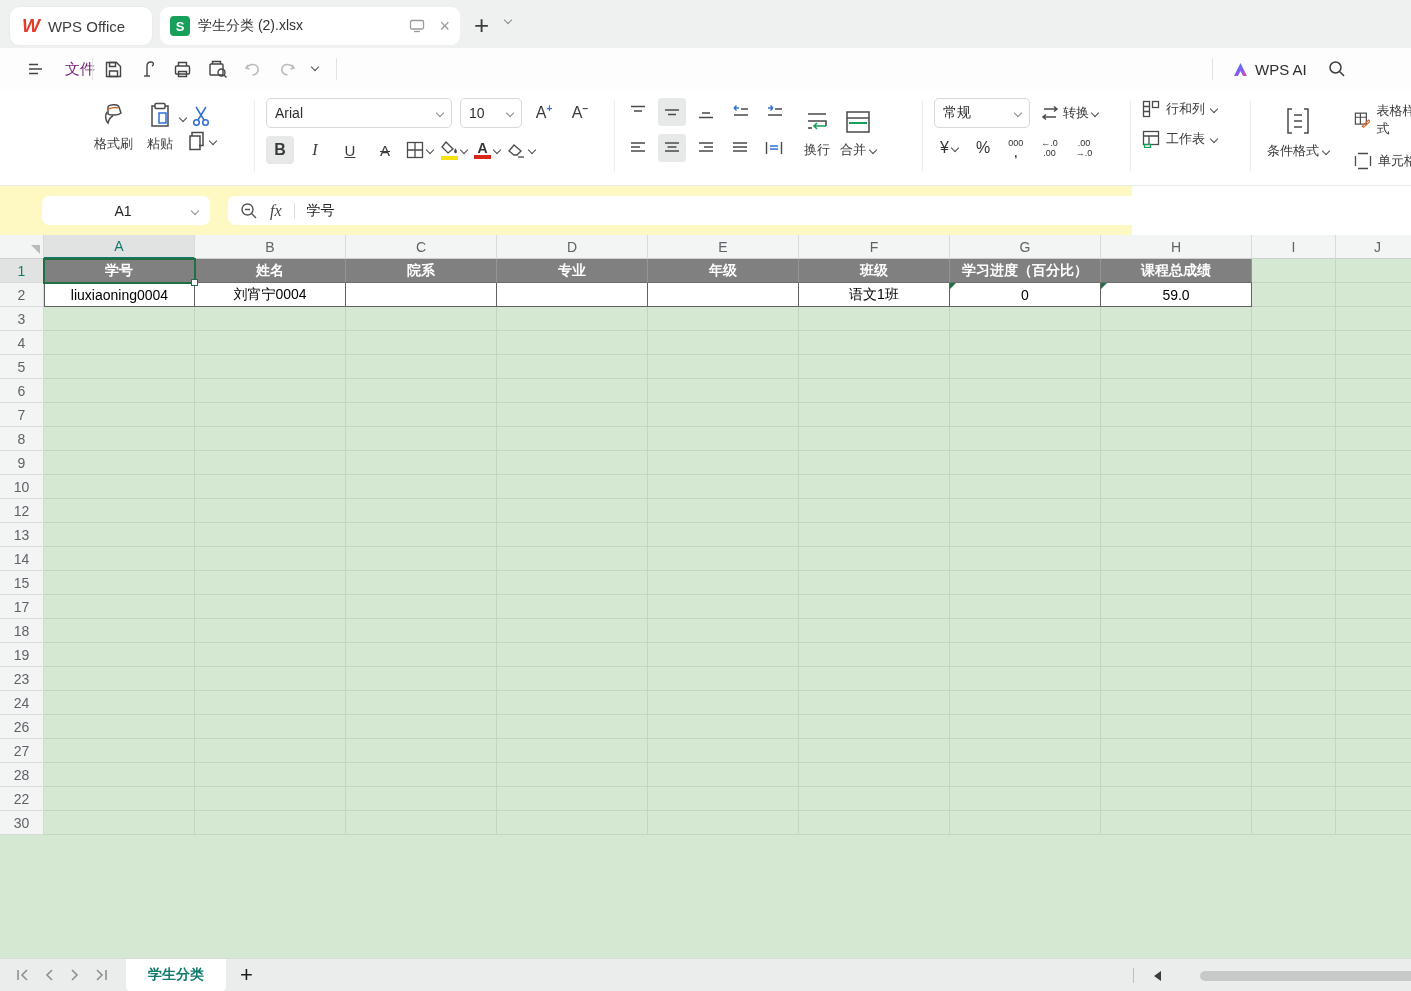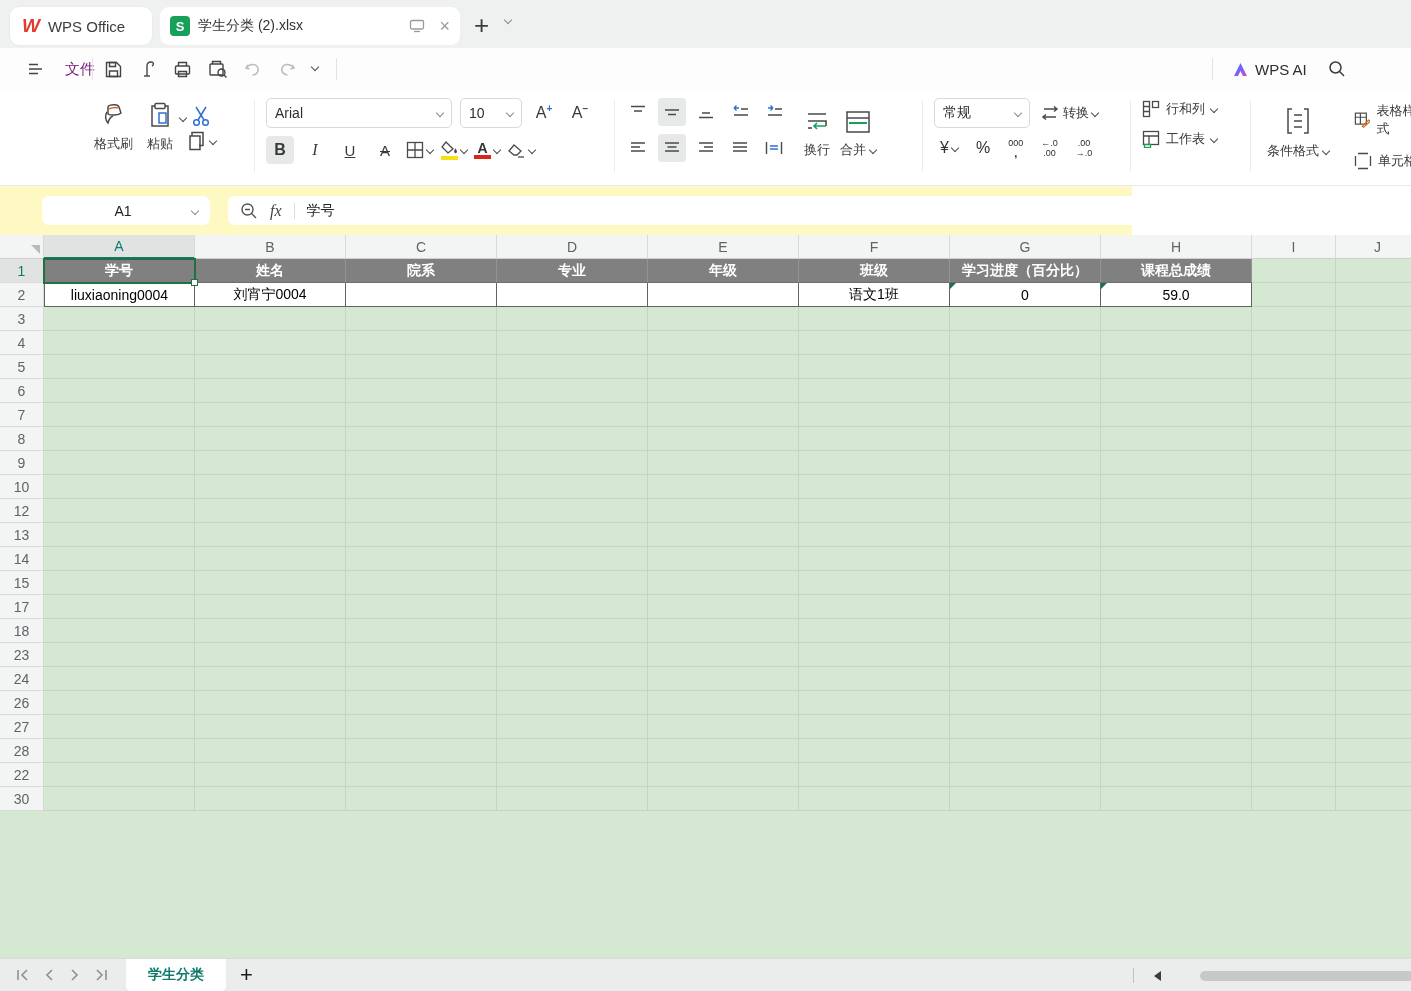--- a/index.html
+++ b/index.html
@@ -736,20 +736,33 @@
         <div class="cell green" style="width: 151px;"></div>
         <div class="cell green" style="width: 151px;"></div>
         <div class="cell green" style="width: 151px;"></div>
         <div class="cell green" style="width: 151px;"></div>
         <div class="cell green" style="width: 151px;"></div>
         <div class="cell green" style="width: 151px;"></div>
         <div class="cell green" style="width: 84px;"></div>
         <div class="cell green" style="width: 84px;"></div>
       </div>
       <div class="row">
+        <div class="rownum">19</div>
+        <div class="cell green" style="width: 151px;"></div>
+        <div class="cell green" style="width: 151px;"></div>
+        <div class="cell green" style="width: 151px;"></div>
+        <div class="cell green" style="width: 151px;"></div>
+        <div class="cell green" style="width: 151px;"></div>
+        <div class="cell green" style="width: 151px;"></div>
+        <div class="cell green" style="width: 151px;"></div>
+        <div class="cell green" style="width: 151px;"></div>
+        <div class="cell green" style="width: 84px;"></div>
+        <div class="cell green" style="width: 84px;"></div>
+      </div>
+      <div class="row">
         <div class="rownum">23</div>
         <div class="cell green" style="width: 151px;"></div>
         <div class="cell green" style="width: 151px;"></div>
         <div class="cell green" style="width: 151px;"></div>
         <div class="cell green" style="width: 151px;"></div>
         <div class="cell green" style="width: 151px;"></div>
         <div class="cell green" style="width: 151px;"></div>
         <div class="cell green" style="width: 151px;"></div>
         <div class="cell green" style="width: 151px;"></div>
         <div class="cell green" style="width: 84px;"></div>

